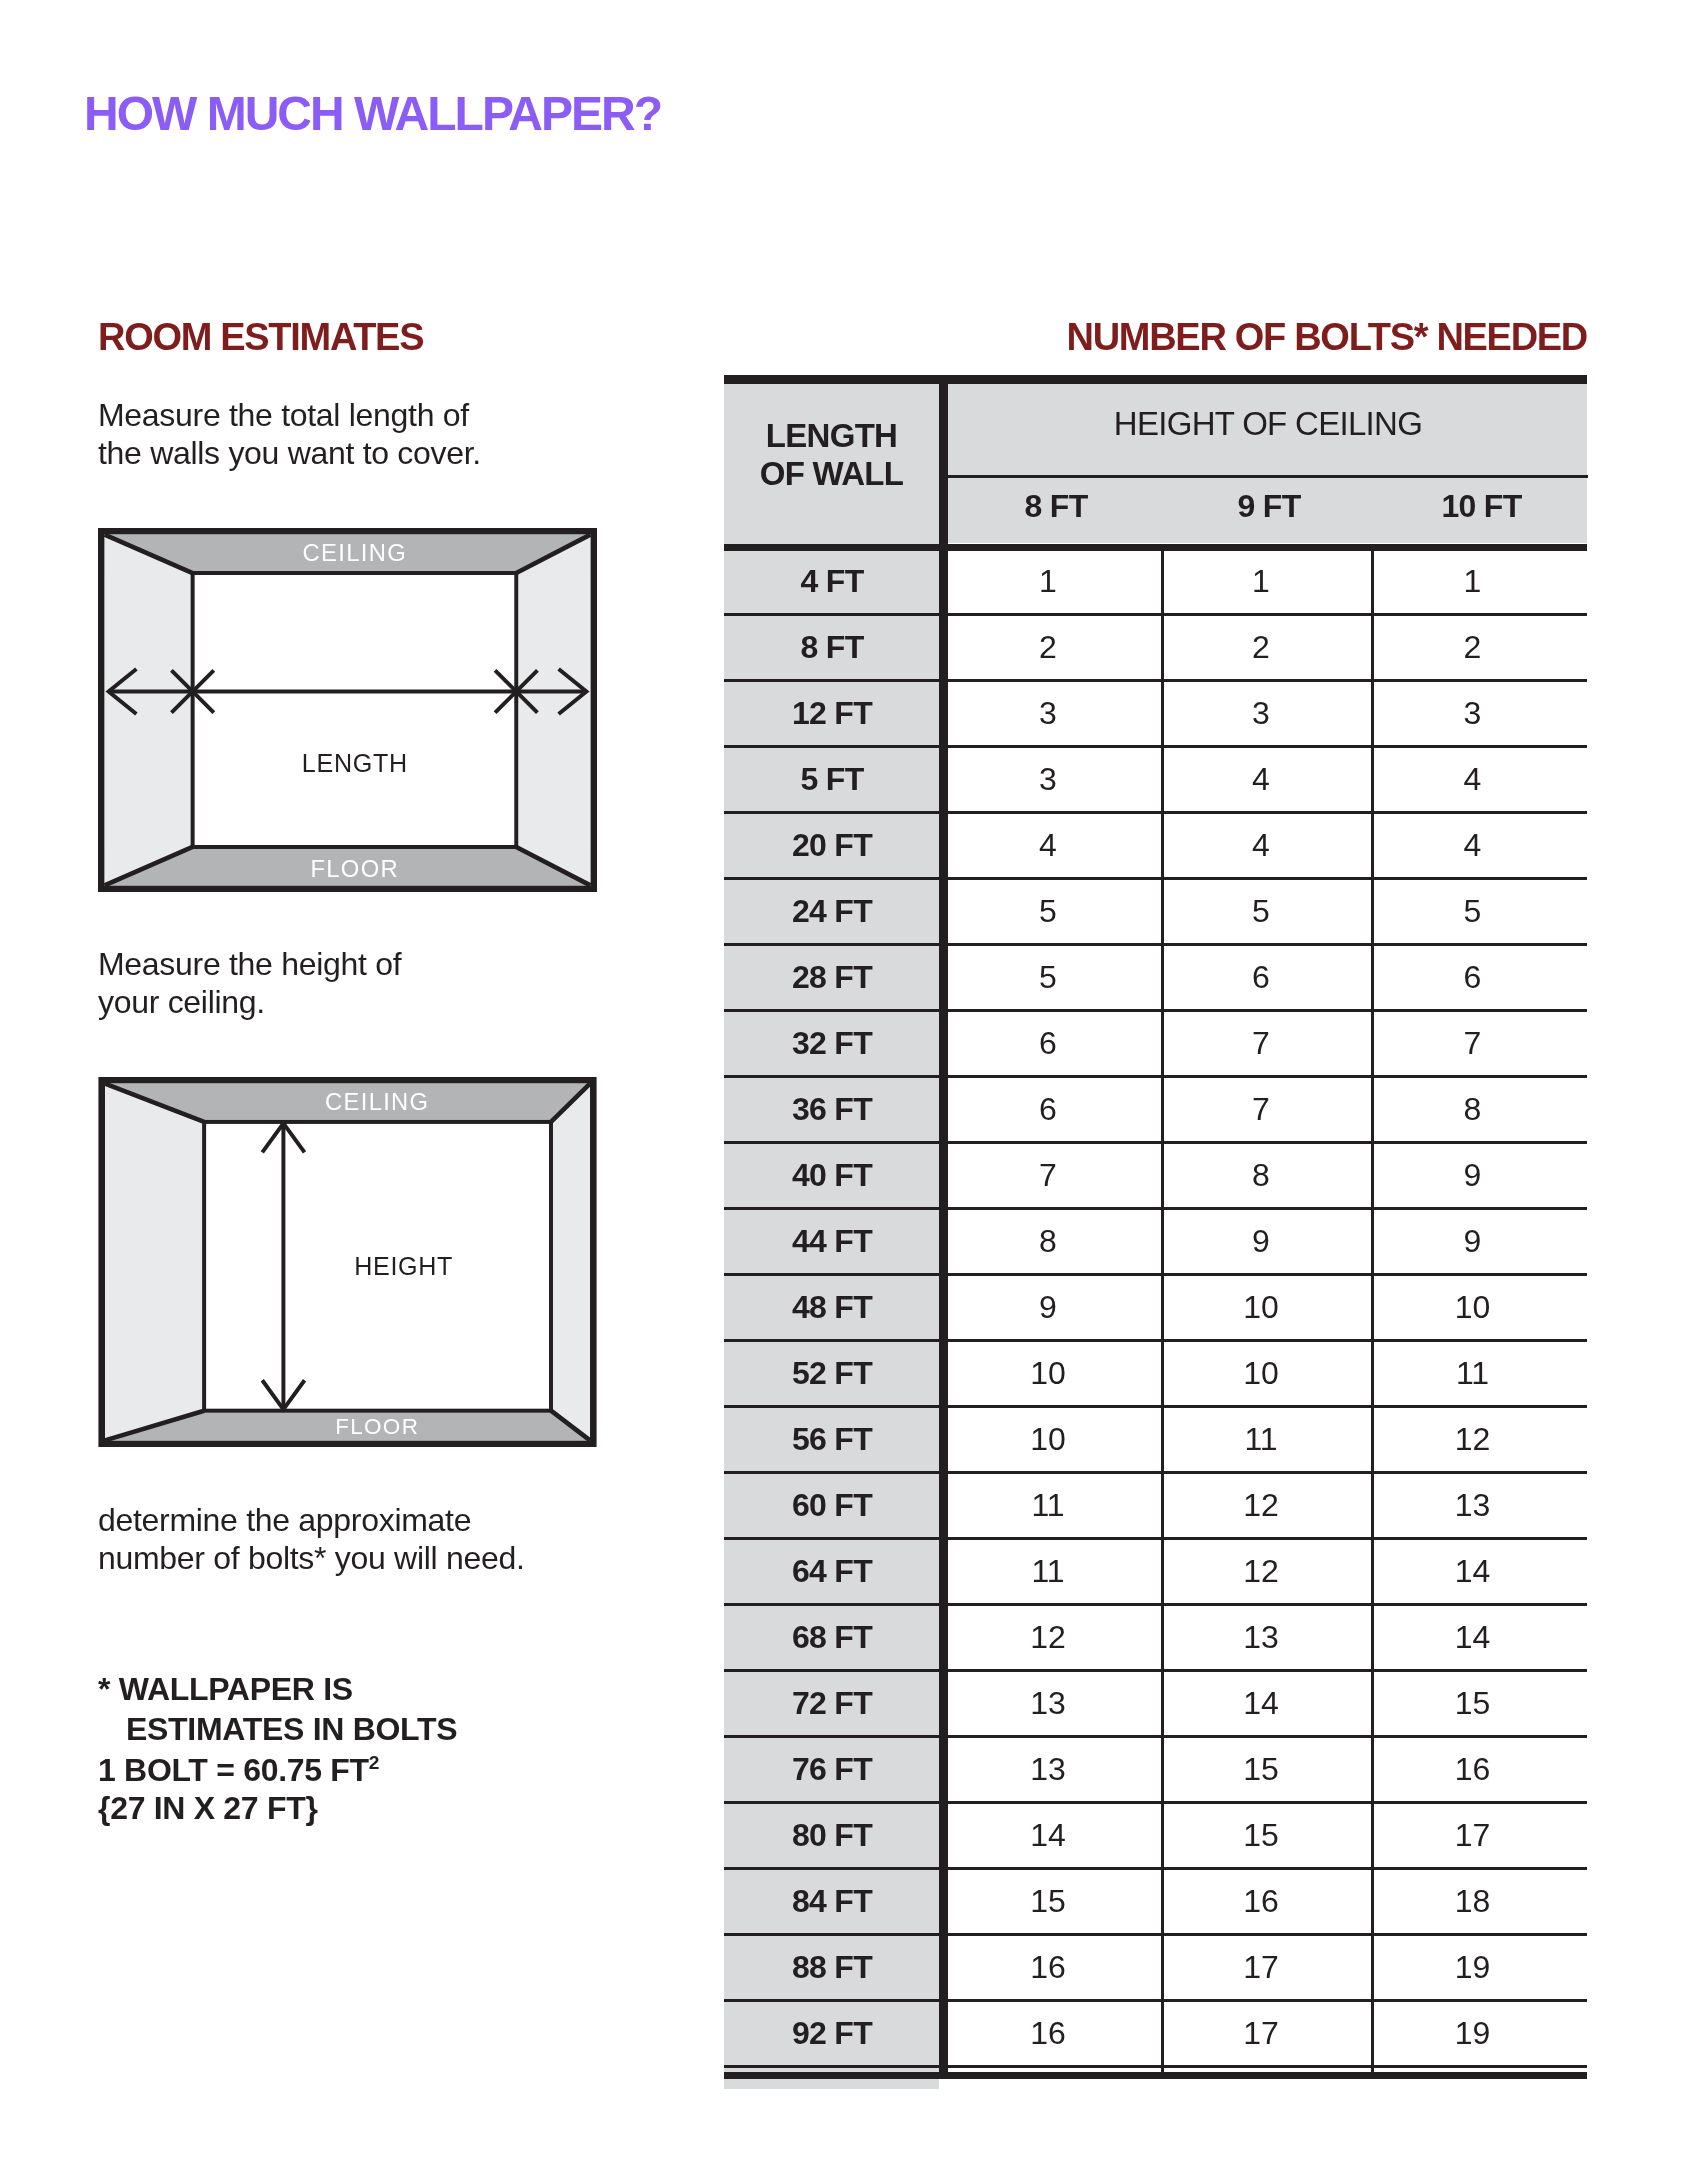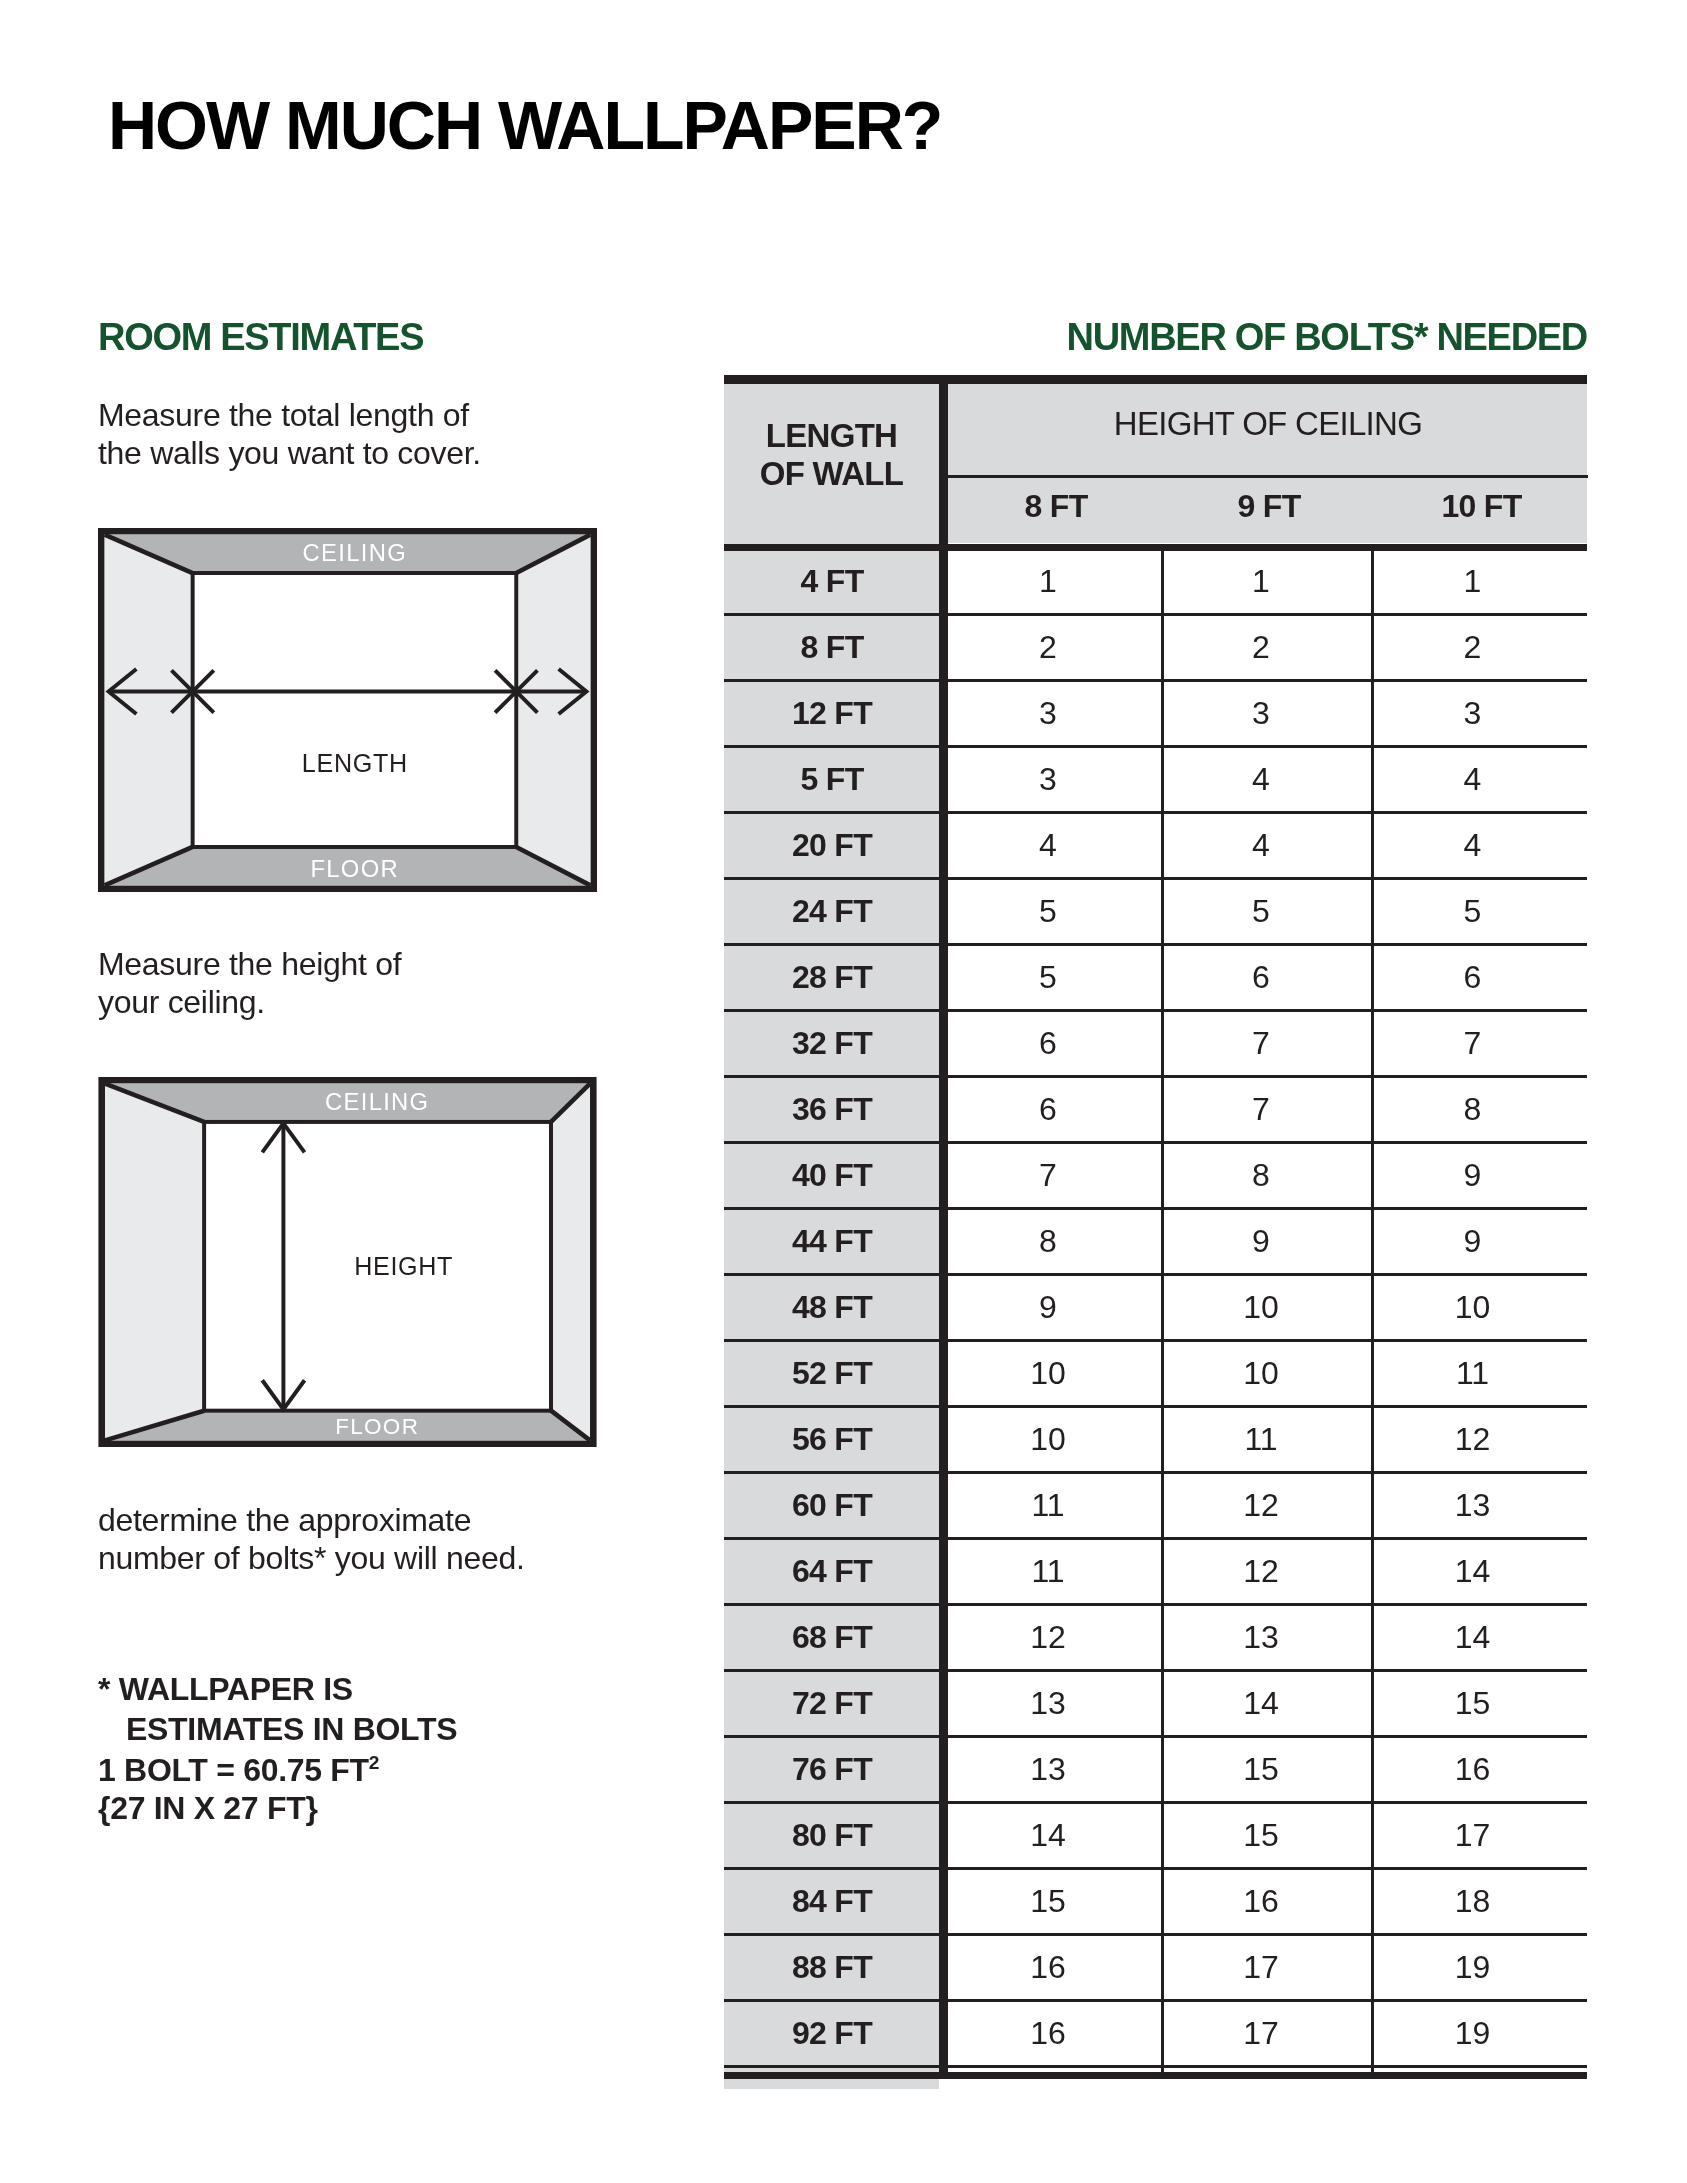--- a/index.html
+++ b/index.html
@@ -1,19 +1,19 @@
 <!DOCTYPE html>
 <html style="font-size:10.6px"><head>
 <meta charset="utf-8">
 <style>
   html,body{margin:0;padding:0;background:#ffffff;}
   body{width:1687px;height:2183px;position:relative;font-family:"Liberation Sans",sans-serif;color:#231f20;overflow:hidden;}
   .abs{position:absolute;}
-  .title{left:108px;top:86px;font-size:68px;font-weight:bold;letter-spacing:-2px;color:#000000;white-space:nowrap;}
-  .sec-head{font-size:38px;font-weight:bold;letter-spacing:-1.3px;color:#14532d;white-space:nowrap;}
+  .title{left:84px;top:86px;font-size:48px;font-weight:bold;letter-spacing:-2px;color:#8b5cf6;white-space:nowrap;}
+  .sec-head{font-size:38px;font-weight:bold;letter-spacing:-1.3px;color:#7f1d1d;white-space:nowrap;}
   .h-left{left:98px;top:316px;}
   .h-right{left:724px;top:316px;width:863px;text-align:right;}
   .para{font-size:32px;line-height:38px;letter-spacing:-0.3px;}
   .p1{left:98px;top:396px;}
   .p2{left:98px;top:945px;}
   .p3{left:98px;top:1501px;}
   .footnote{left:98px;top:1669px;font-size:32px;line-height:40px;font-weight:bold;letter-spacing:-0.3px;}
   .footnote .ind{padding-left:28px;}
   .boltline{font-size:32px;font-weight:bold;letter-spacing:-0.3px;}
   .b1{left:98px;top:1752px;}

